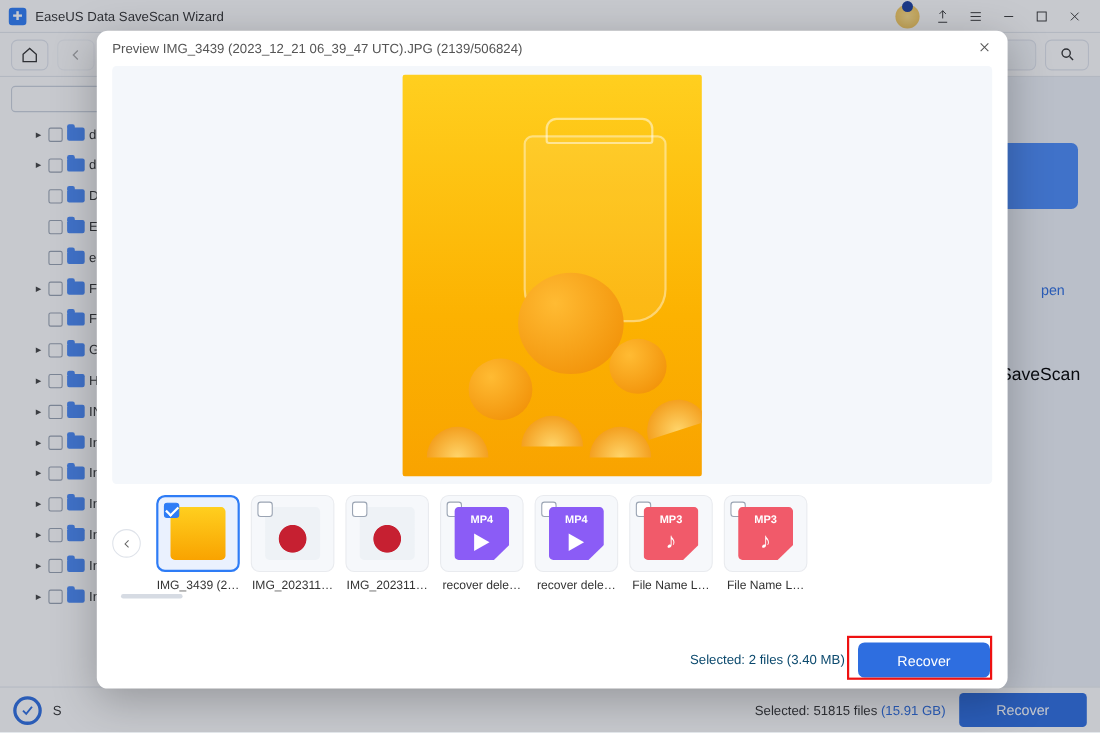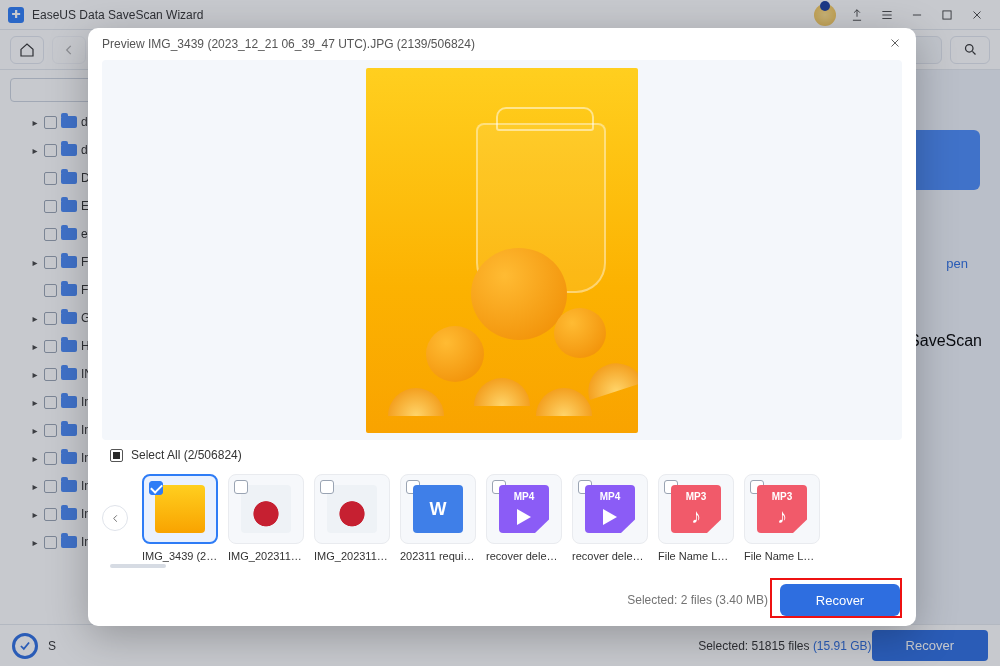--- a/index.html
+++ b/index.html
@@ -33,21 +33,21 @@
 
 .main{flex:1;background:#eef2f8;position:relative}
 .main .bigfolder{position:absolute;right:20px;top:60px;width:80px;height:60px;border-radius:6px;background:#4b8bf9}
 .main .openbtn{position:absolute;right:18px;top:180px;color:#2e6ee0;font-size:13px;padding:6px 14px;border-radius:4px}
 .main .savescan{position:absolute;right:18px;top:262px;color:#000000;font-size:16px}
 
 .statusbar{height:42px;background:#fff;border-top:1px solid #e4e8ee;display:flex;align-items:center;padding:0 12px;font-size:12px;color:#333}
 .statusbar .prog-ic{width:26px;height:26px;border:3px solid #2e6ee0;border-radius:50%;display:flex;align-items:center;justify-content:center;margin-right:10px}
 .statusbar .prog-ic svg{width:14px;height:14px;stroke:#2e6ee0;fill:none;stroke-width:3}
 .statusbar .spacer{flex:1}
-.statusbar .stat-sel{color:#333;}
+.statusbar .stat-sel{color:#333;margin-right:12px}
 .statusbar .stat-sel .sz{color:#2e6ee0}
 .statusbar .recover-main{background:#2e6ee0;color:#fff;border-radius:4px;padding:8px 34px;font-size:13px}
 
 
 .scrim{position:absolute;inset:0;background:rgba(30,40,60,.25)}
 .modal{position:absolute;left:88px;top:28px;width:828px;height:598px;background:#fff;border-radius:10px;box-shadow:0 10px 40px rgba(0,0,0,.25);display:flex;flex-direction:column;overflow:hidden}
 .modal-hdr{height:32px;display:flex;align-items:center;padding:0 14px;font-size:12px;color:#555}
 .modal-hdr .spacer{flex:1}
 .modal-hdr .close svg{width:14px;height:14px;stroke:#555;fill:none;stroke-width:1.6}
 .preview-area{flex:0 0 380px;background:#f4f7fb;margin:0 14px;border-radius:4px;display:flex;align-items:center;justify-content:center}
@@ -71,37 +71,37 @@
 .thumbs{display:flex;align-items:flex-start;gap:14px;padding:10px 14px 0;position:relative}
 .thumbs .navcirc{width:26px;height:26px;border:1px solid #dfe3ea;border-radius:50%;display:flex;align-items:center;justify-content:center;align-self:center;background:#fff;flex-shrink:0}
 .thumbs .navcirc svg{width:11px;height:11px;stroke:#666;fill:none;stroke-width:2}
 .thumb{width:76px;display:flex;flex-direction:column;align-items:center;gap:6px}
 .thumb .frame{width:76px;height:70px;border:1px solid #e9ebef;border-radius:8px;background:#f6f8fb;position:relative;display:flex;align-items:center;justify-content:center}
 .thumb.sel .frame{border:2px solid #2e7cf6;background:#eaf1fe}
 .thumb .cb{position:absolute;top:5px;left:5px;width:14px;height:14px;border:1px solid #9aa4b3;border-radius:3px;background:#fff}
 .thumb.sel .cb{background:#2e7cf6;border-color:#2e7cf6}
 .thumb.sel .cb:after{content:"";position:absolute;left:3px;top:0;width:5px;height:9px;border:solid #fff;border-width:0 2px 2px 0;transform:rotate(45deg)}
 .thumb .media{width:50px;height:48px;border-radius:4px}
-.thumb .name{font-size:11px;color:#333;width:76px;white-space:nowrap;overflow:hidden;text-overflow:ellipsis;}
+.thumb .name{font-size:11px;color:#333;width:76px;white-space:nowrap;overflow:hidden;text-overflow:ellipsis;text-align:center}
 
 .m-img1{background:linear-gradient(#ffcf1f,#f9a300)}
 .m-img2{background:radial-gradient(circle at 50% 60%, #c62031 32%, #eef2f6 34%)}
 .m-doc{background:#3f7fe8;position:relative}
 .m-doc:after{content:"W";position:absolute;inset:0;display:flex;align-items:center;justify-content:center;color:#fff;font-weight:700;font-size:18px}
 .m-mp4{background:#8b5cf6;position:relative;border-radius:6px;clip-path:polygon(0 0,100% 0,100% 72%,72% 100%,0 100%)}
 .m-mp4:before{content:"MP4";position:absolute;top:6px;left:0;right:0;text-align:center;color:#fff;font-size:10px;font-weight:600}
 .m-mp4:after{content:"";position:absolute;left:18px;top:24px;width:0;height:0;border-left:14px solid #fff;border-top:8px solid transparent;border-bottom:8px solid transparent}
 .m-mp3{background:#f15a6a;position:relative;border-radius:6px;clip-path:polygon(0 0,100% 0,100% 72%,72% 100%,0 100%)}
 .m-mp3:before{content:"MP3";position:absolute;top:6px;left:0;right:0;text-align:center;color:#fff;font-size:10px;font-weight:600}
 .m-mp3:after{content:"♪";position:absolute;left:0;right:0;top:20px;text-align:center;color:#fff;font-size:20px}
 
 .modal-scroll{height:4px;margin:2px 22px 0;width:56px;background:#d6dbe3;border-radius:2px}
 
 .modal-ftr{margin-top:auto;height:52px;border-top:0;display:flex;align-items:center;justify-content:flex-end;padding:0 16px;gap:12px;font-size:12px}
-.modal-ftr .selinfo{color:#737373}
+.modal-ftr .selinfo{color:#0c4a6e}
 .modal-ftr .recover{background:#2e6ee0;color:#fff;border-radius:6px;width:120px;height:32px;display:flex;align-items:center;justify-content:center;font-size:13px}
 .hilite{position:absolute;border:2px solid #e11;pointer-events:none}
 .hilite.h1{right:14px;bottom:8px;width:132px;height:40px}
 </style>
 </head>
 <body>
 
 <div class="titlebar">
   <span class="tb-logo">✚</span>
   <span>EaseUS Data SaveScan Wizard</span>
@@ -312,24 +312,20 @@
       <div class="jar"></div>
       <div class="orange o1"></div>
         <div class="orange o2"></div>
         <div class="orange o3"></div>
       <div class="wedge w1"></div>
         <div class="wedge w2"></div>
         <div class="wedge w3"></div>
         <div class="wedge w4"></div>
     </div>
   </div>
-  <div class="selectrow">
-    <span class="tri"></span>
-    <span>Select All (2/506824)</span>
-  </div>
   <div class="thumbs">
     <div class="navcirc">
         <svg viewBox="0 0 24 24">
           <path d="M15 5l-7 7 7 7"></path>
         </svg>
       </div>
     <div id="thumbs-inner" style="display:flex;gap:10px">
         <div class="thumb sel">
           <div class="frame">
             <span class="cb"></span>
@@ -347,27 +343,20 @@
         <div class="thumb">
           <div class="frame">
             <span class="cb"></span>
             <div class="media m-img2"></div>
           </div>
           <div class="name">IMG_202311…</div>
         </div>
         <div class="thumb">
           <div class="frame">
             <span class="cb"></span>
-            <div class="media m-doc"></div>
-          </div>
-          <div class="name">202311 requi…</div>
-        </div>
-        <div class="thumb">
-          <div class="frame">
-            <span class="cb"></span>
             <div class="media m-mp4"></div>
           </div>
           <div class="name">recover dele…</div>
         </div>
         <div class="thumb">
           <div class="frame">
             <span class="cb"></span>
             <div class="media m-mp4"></div>
           </div>
           <div class="name">recover dele…</div>

